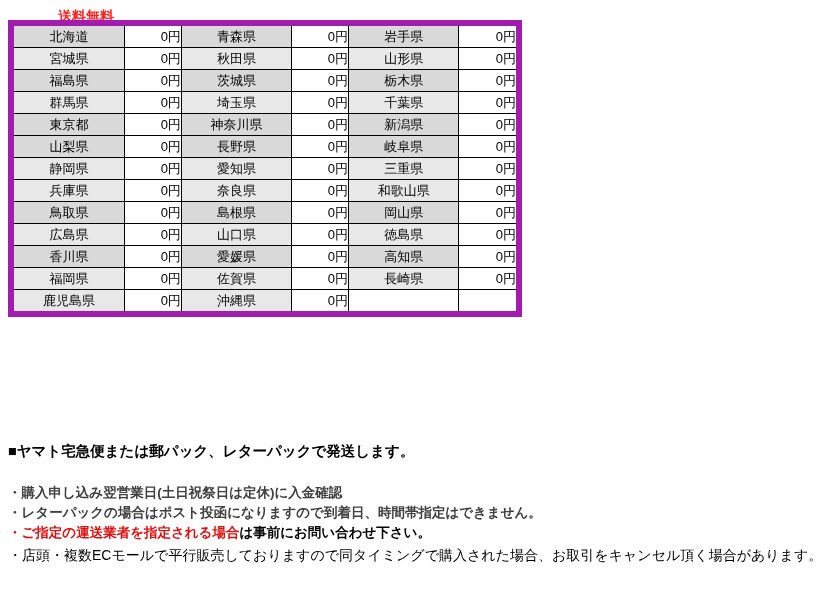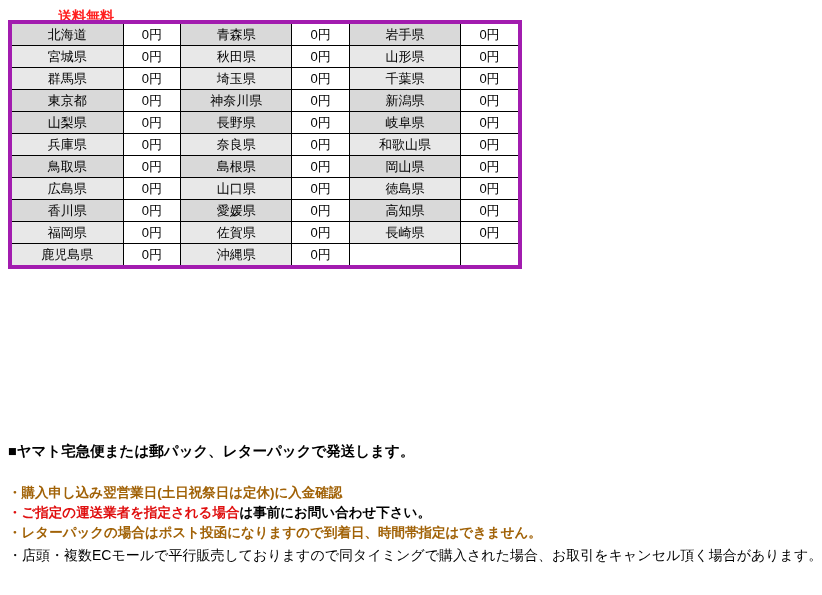--- a/index.html
+++ b/index.html
@@ -27,41 +27,42 @@
     font-weight: bold;
     color: #ff2020;
     letter-spacing: 0px;
     white-space: nowrap;
   }
   .pref-table {
     position: absolute;
     left: 8px;
     top: 20px;
     border-collapse: collapse;
-    border: 4px solid #a21caf;
+    border: 6px solid #a21caf;
     table-layout: fixed;
     width: 514px;
   }
   .pref-table td {
     border: 1px solid #000000;
     height: 21px;
     font-size: 13px;
     padding: 0;
     text-align: center;
     vertical-align: middle;
     line-height: 21px;
   }
   .pref-table td.name {
     width: 86px;
     background: #d9d9d9;
     font-weight: normal;
   }
   .pref-table td.price {
     width: 44px;
     background: #ffffff;
+    text-align: right;
   }
   .pref-table tr.alt td.name {
     background: #e8e8e8;
   }
   .pref-table td.empty {
     background: #ffffff;
     border: 1px solid #000000;
   }
   .notes {
     position: absolute;
@@ -73,21 +74,21 @@
   .note-head {
     font-size: 14.5px;
     font-weight: bold;
     color: #000000;
     margin-bottom: 22px;
     white-space: nowrap;
   }
   .note-line {
     font-size: 13.5px;
     font-weight: bold;
-    color: #a16207;
+    color: #404040;
     line-height: 20px;
     white-space: nowrap;
   }
   .note-line.red {
     color: #e01010;
   }
   .note-line .blk {
     color: #000000;
   }
   .note-small {
@@ -117,20 +118,28 @@
         <td class="price">0円</td>
       </tr>
       <tr class="alt">
         <td class="name">宮城県</td>
         <td class="price">0円</td>
         <td class="name">秋田県</td>
         <td class="price">0円</td>
         <td class="name">山形県</td>
         <td class="price">0円</td>
       </tr>
+      <tr>
+        <td class="name">福島県</td>
+        <td class="price">0円</td>
+        <td class="name">茨城県</td>
+        <td class="price">0円</td>
+        <td class="name">栃木県</td>
+        <td class="price">0円</td>
+      </tr>
       <tr class="alt">
         <td class="name">群馬県</td>
         <td class="price">0円</td>
         <td class="name">埼玉県</td>
         <td class="price">0円</td>
         <td class="name">千葉県</td>
         <td class="price">0円</td>
       </tr>
       <tr>
         <td class="name">東京都</td>
@@ -139,20 +148,28 @@
         <td class="price">0円</td>
         <td class="name">新潟県</td>
         <td class="price">0円</td>
       </tr>
       <tr>
         <td class="name">山梨県</td>
         <td class="price">0円</td>
         <td class="name">長野県</td>
         <td class="price">0円</td>
         <td class="name">岐阜県</td>
+        <td class="price">0円</td>
+      </tr>
+      <tr class="alt">
+        <td class="name">静岡県</td>
+        <td class="price">0円</td>
+        <td class="name">愛知県</td>
+        <td class="price">0円</td>
+        <td class="name">三重県</td>
         <td class="price">0円</td>
       </tr>
       <tr class="alt">
         <td class="name">兵庫県</td>
         <td class="price">0円</td>
         <td class="name">奈良県</td>
         <td class="price">0円</td>
         <td class="name">和歌山県</td>
         <td class="price">0円</td>
       </tr>
@@ -195,18 +212,18 @@
         <td class="price">0円</td>
         <td class="empty"></td>
         <td class="empty"></td>
       </tr>
     </tbody>
   </table>
 
   <div class="notes">
     <div class="note-head">■ヤマト宅急便または郵パック、レターパックで発送します。</div>
     <div class="note-line">・購入申し込み翌営業日(土日祝祭日は定休)に入金確認</div>
+    <div class="note-line">・レターパックの場合はポスト投函になりますので到着日、時間帯指定はできません。</div>
     <div class="note-line red"><span>・ご指定の運送業者を指定される場合</span><span class="blk">は事前にお問い合わせ下さい。</span></div>
-    <div class="note-line">・レターパックの場合はポスト投函になりますので到着日、時間帯指定はできません。</div>
     <div class="note-small">・店頭・複数ECモールで平行販売しておりますので同タイミングで購入された場合、お取引をキャンセル頂く場合があります。</div>
   </div>
 
 </div>
 
 </body></html>

